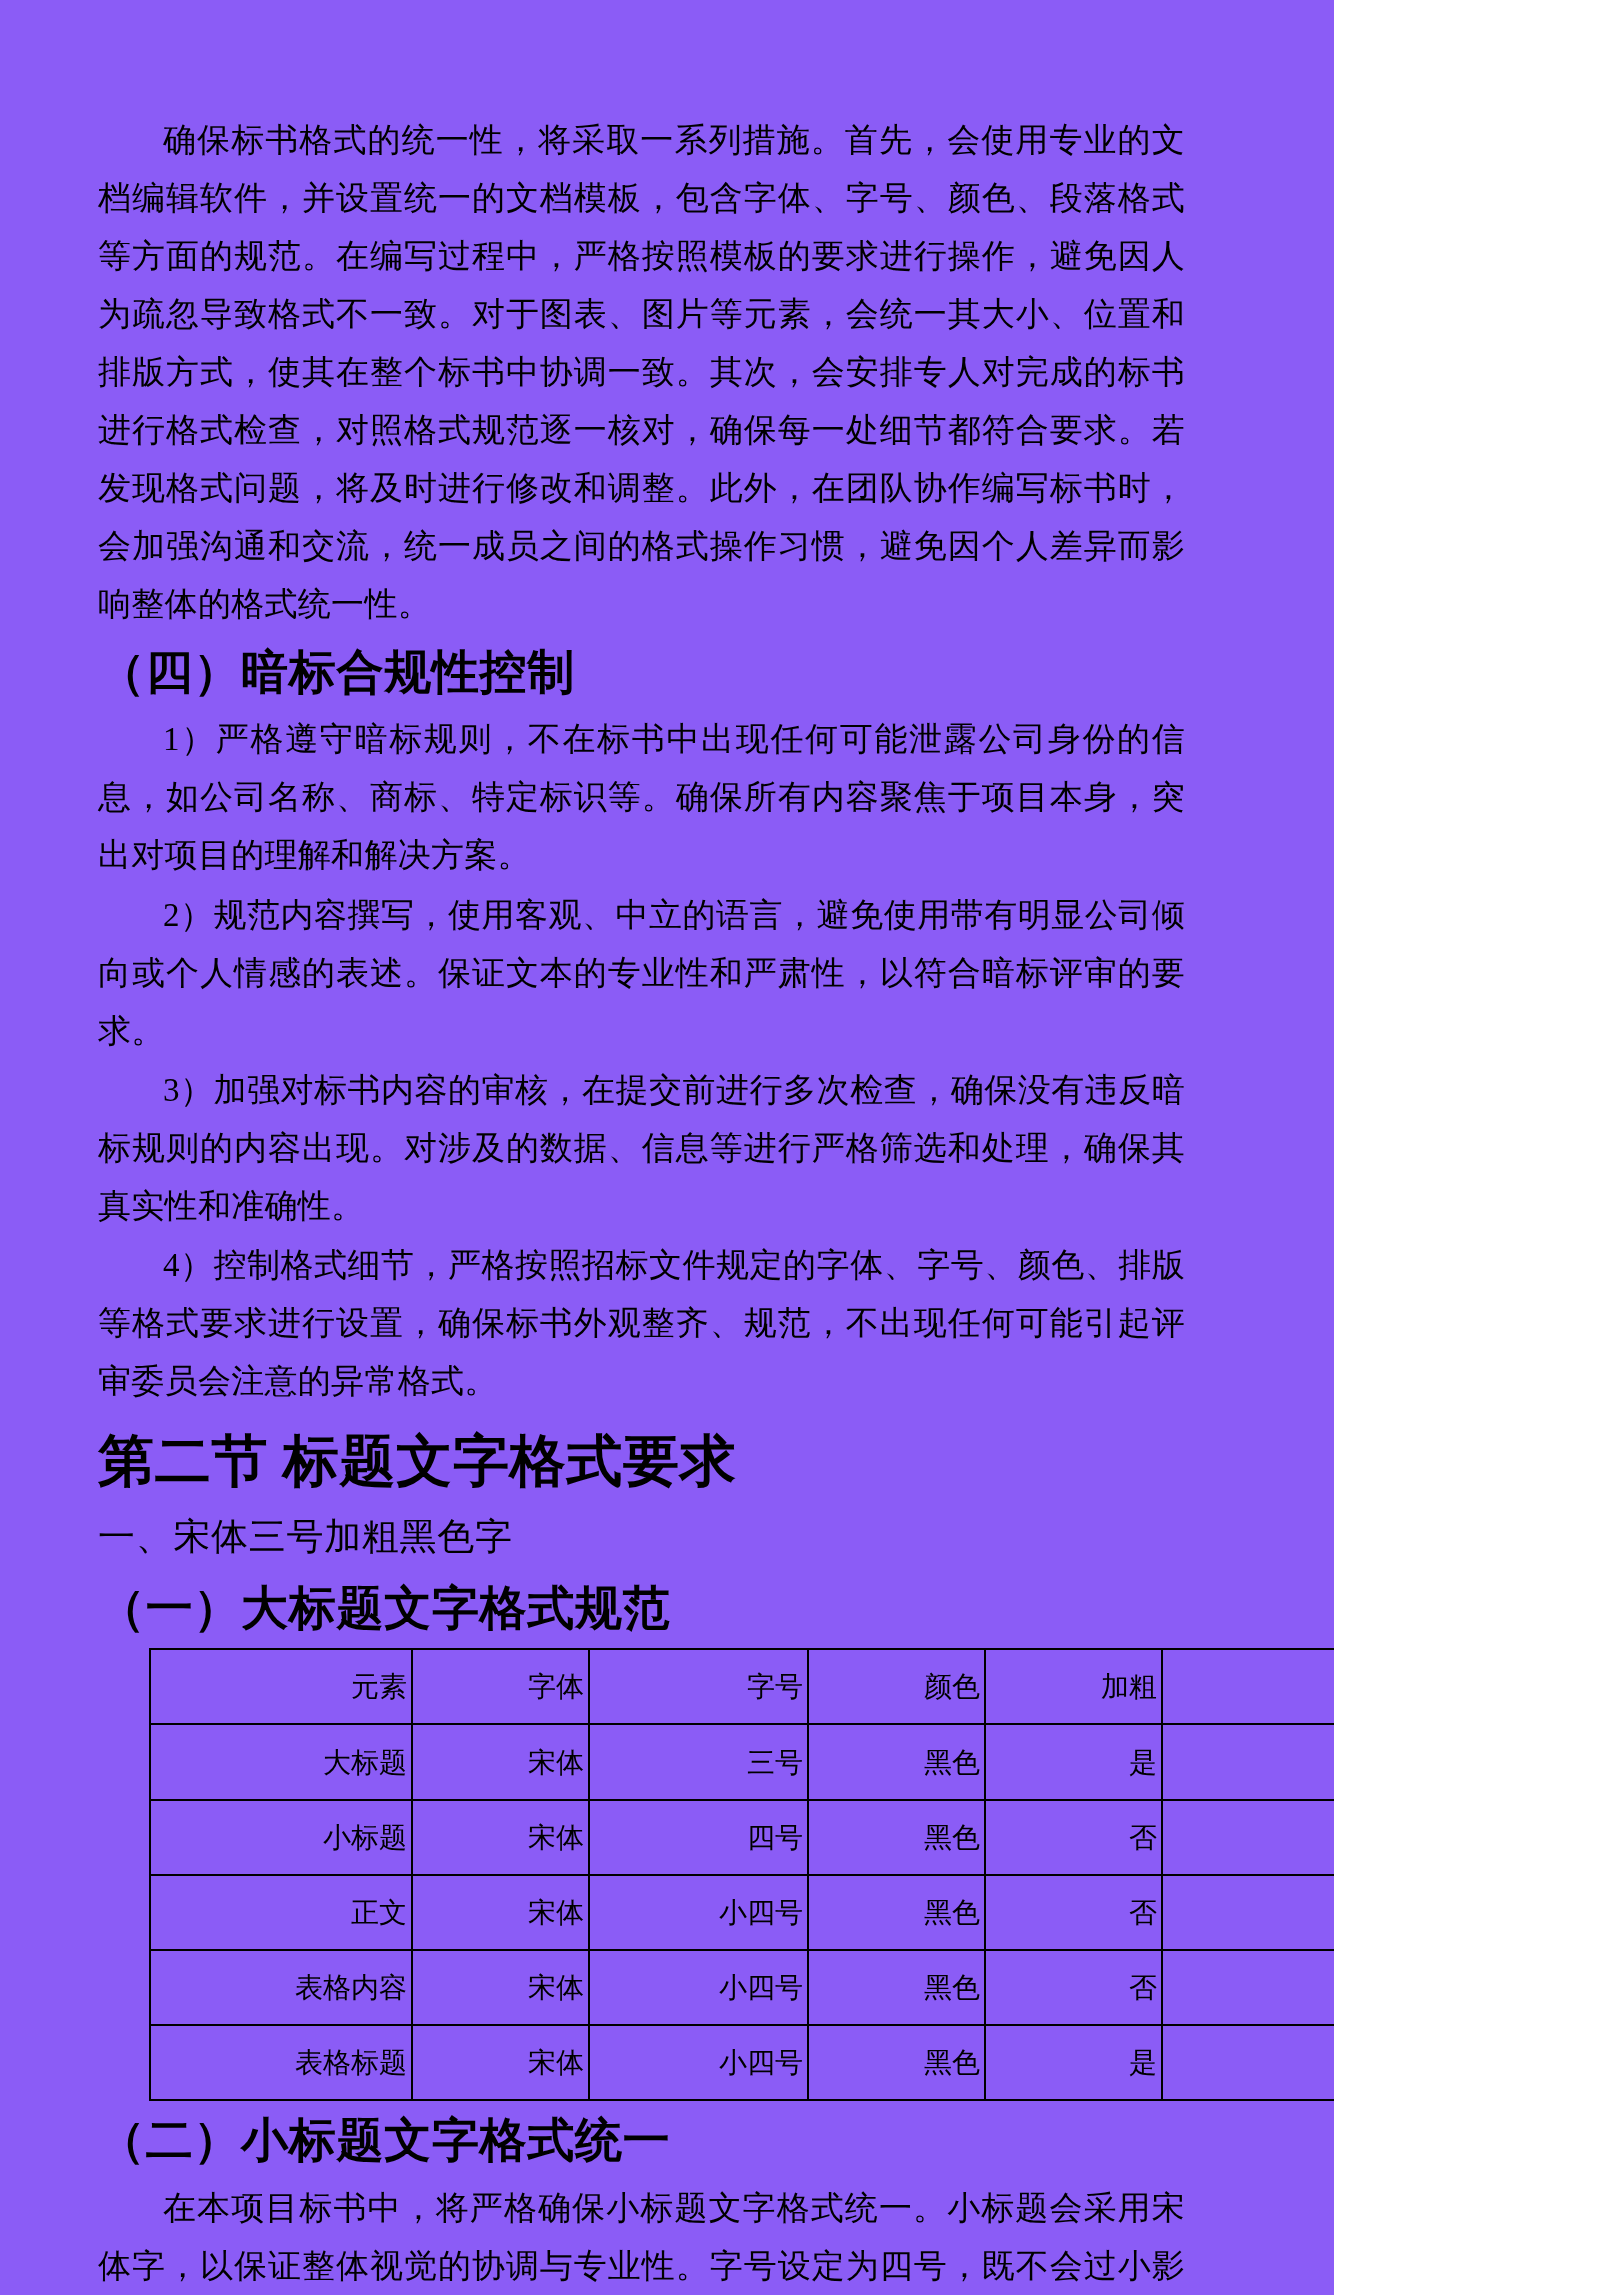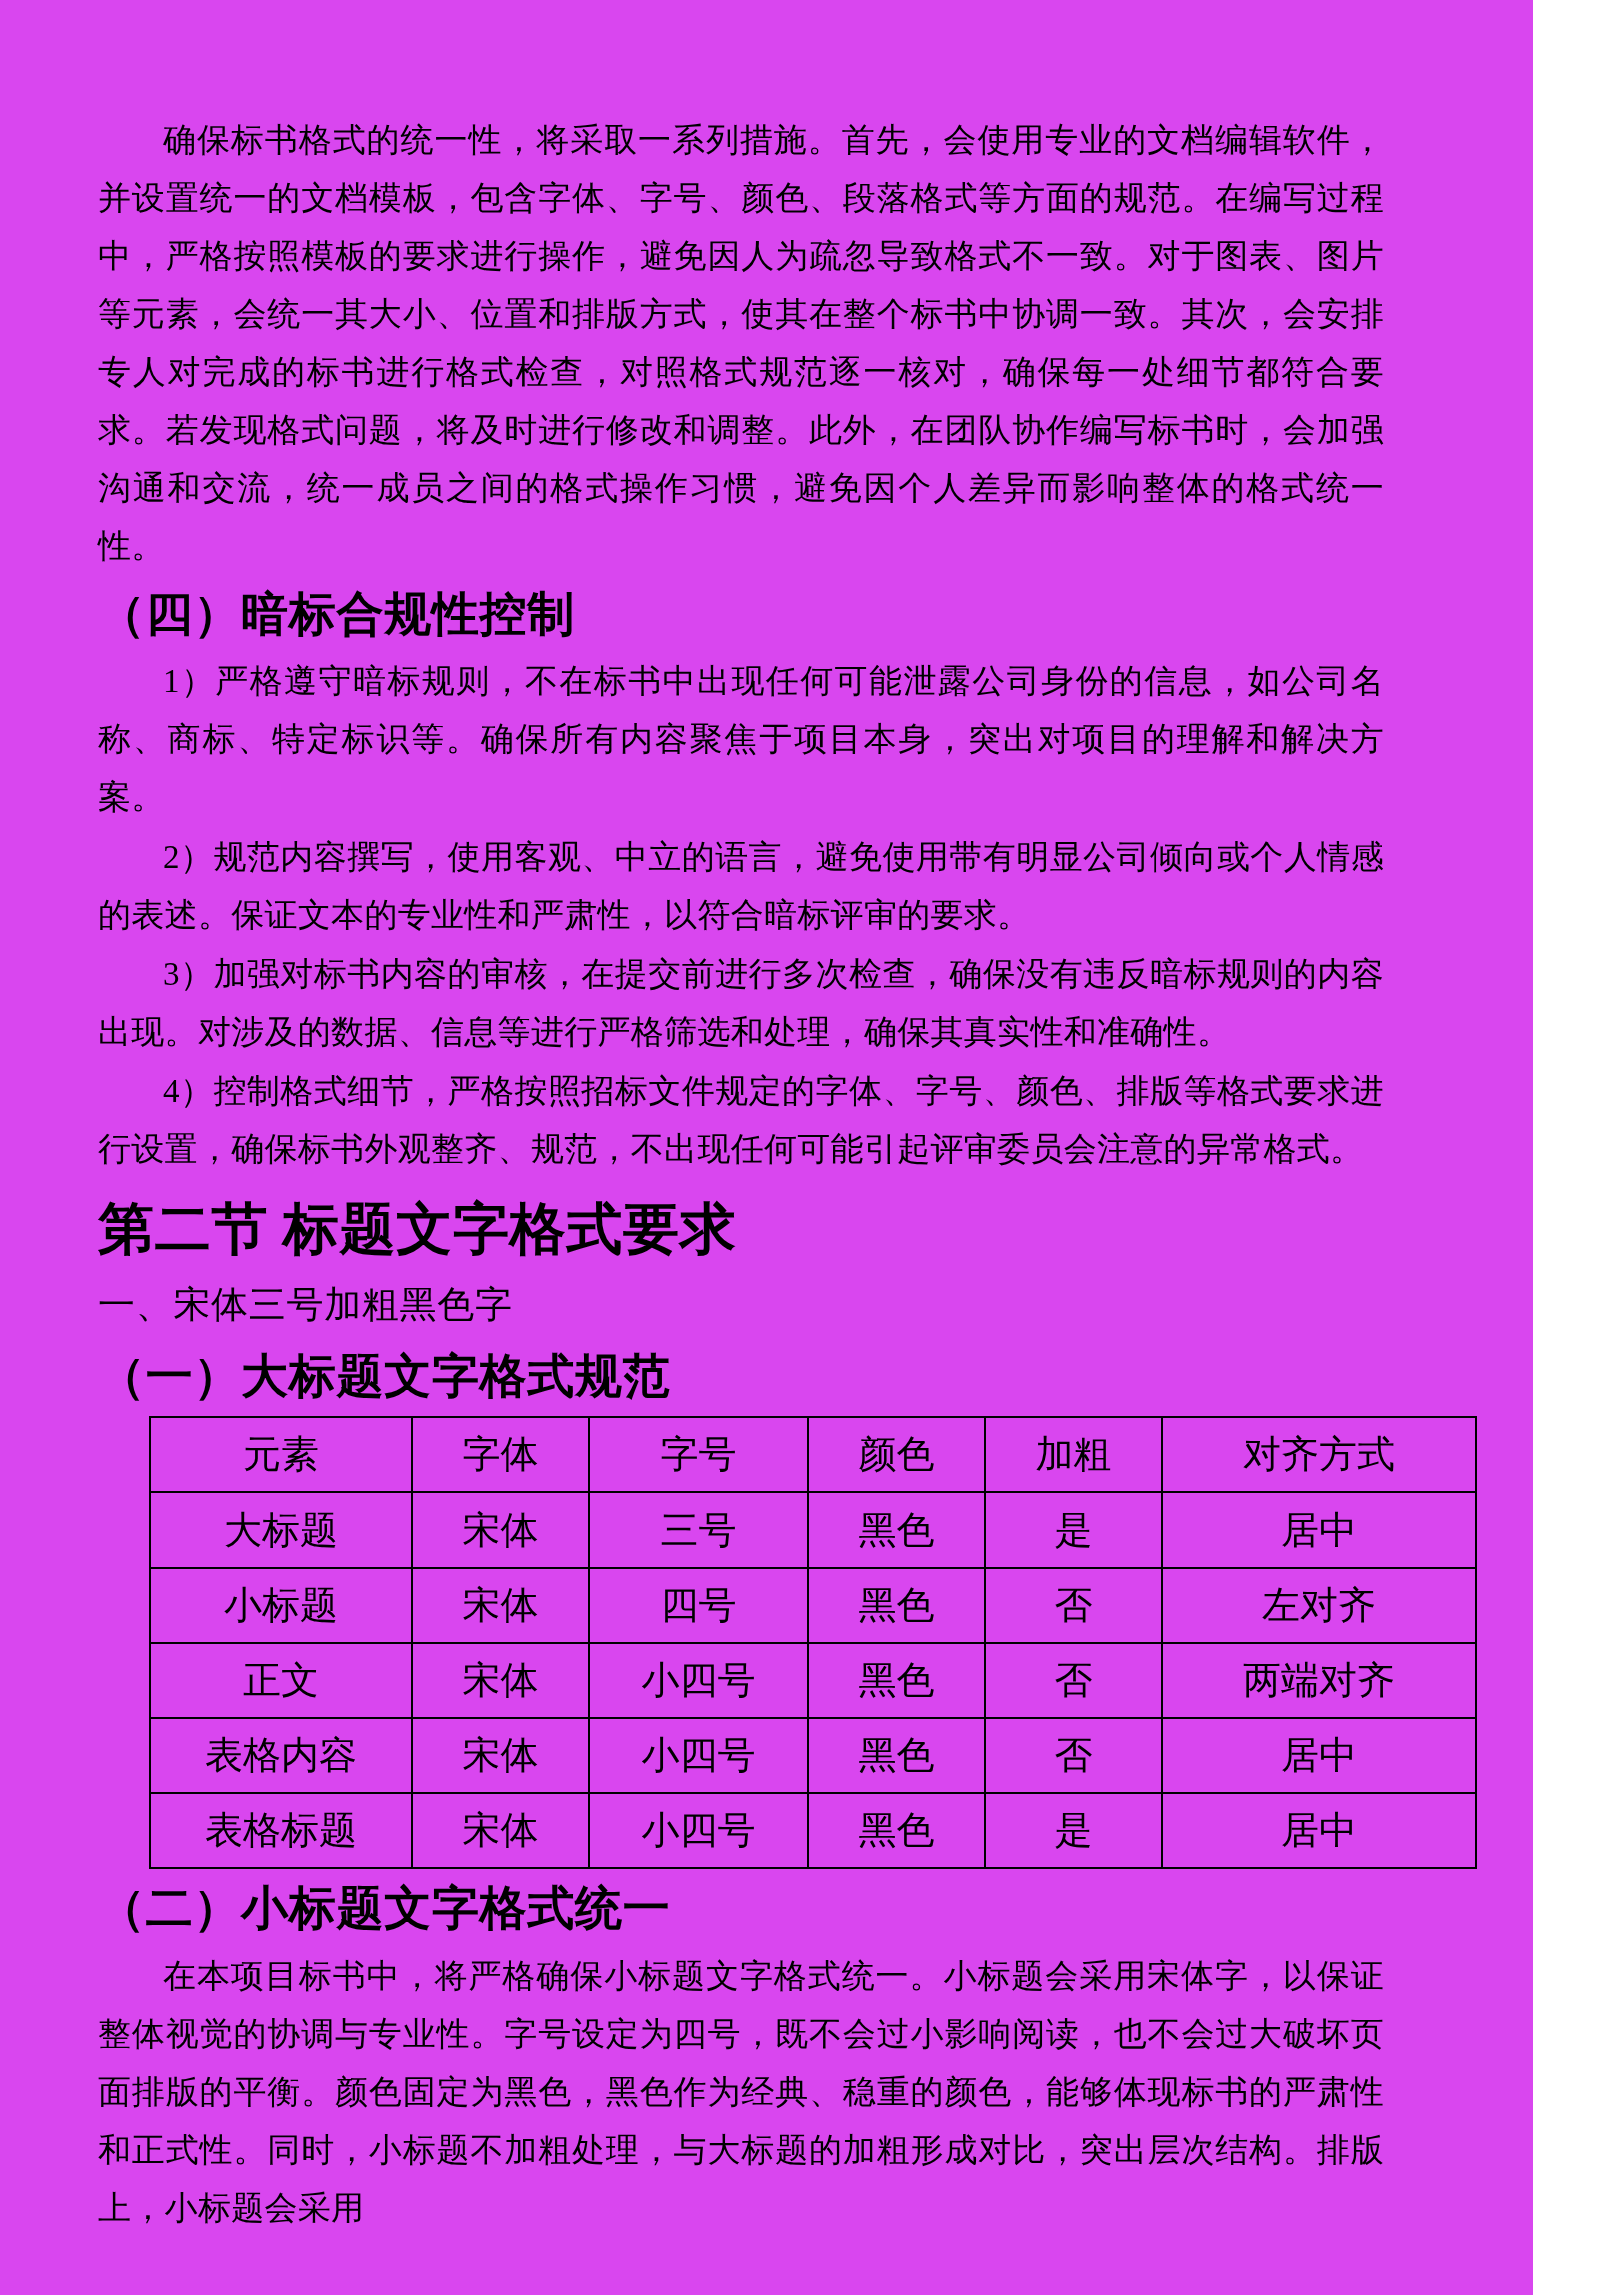--- a/index.html
+++ b/index.html
@@ -2,23 +2,23 @@
 <html style="font-size:10.5px"><head>
 <meta charset="utf-8">
 <style>
   html, body {
     margin: 0;
     padding: 0;
     background: #ffffff;
   }
   .page {
     position: relative;
-    width: 1533px;
+    width: 1334px;
     height: 2295px;
-    background: #d946ef;
+    background: #8b5cf6;
     box-sizing: border-box;
     padding: 111px 149px 98px 98px;
     font-family: "Liberation Serif", "DejaVu Serif", serif;
     color: #000000;
     overflow: hidden;
   }
   .body-text {
     font-size: 33px;
     line-height: 58px;
     text-align: justify;
@@ -56,23 +56,23 @@
     letter-spacing: 0.7px;
   }
   table.format-table {
     width: 1325px;
     margin: 7.9px 0 2.6px 51px;
     border-collapse: collapse;
     table-layout: fixed;
   }
   table.format-table td {
     border: 2px solid #000000;
-    text-align: center;
+    text-align: right;
     vertical-align: middle;
-    font-size: 38px;
+    font-size: 28px;
     line-height: 41px;
     height: 68px;
     padding: 2.6px 3.9px;
     font-family: "Liberation Serif", "DejaVu Serif", serif;
   }
   table.format-table col.c0 { width: 262px; }
   table.format-table col.c1 { width: 177px; }
   table.format-table col.c2 { width: 219px; }
   table.format-table col.c3 { width: 177px; }
   table.format-table col.c4 { width: 177px; }

